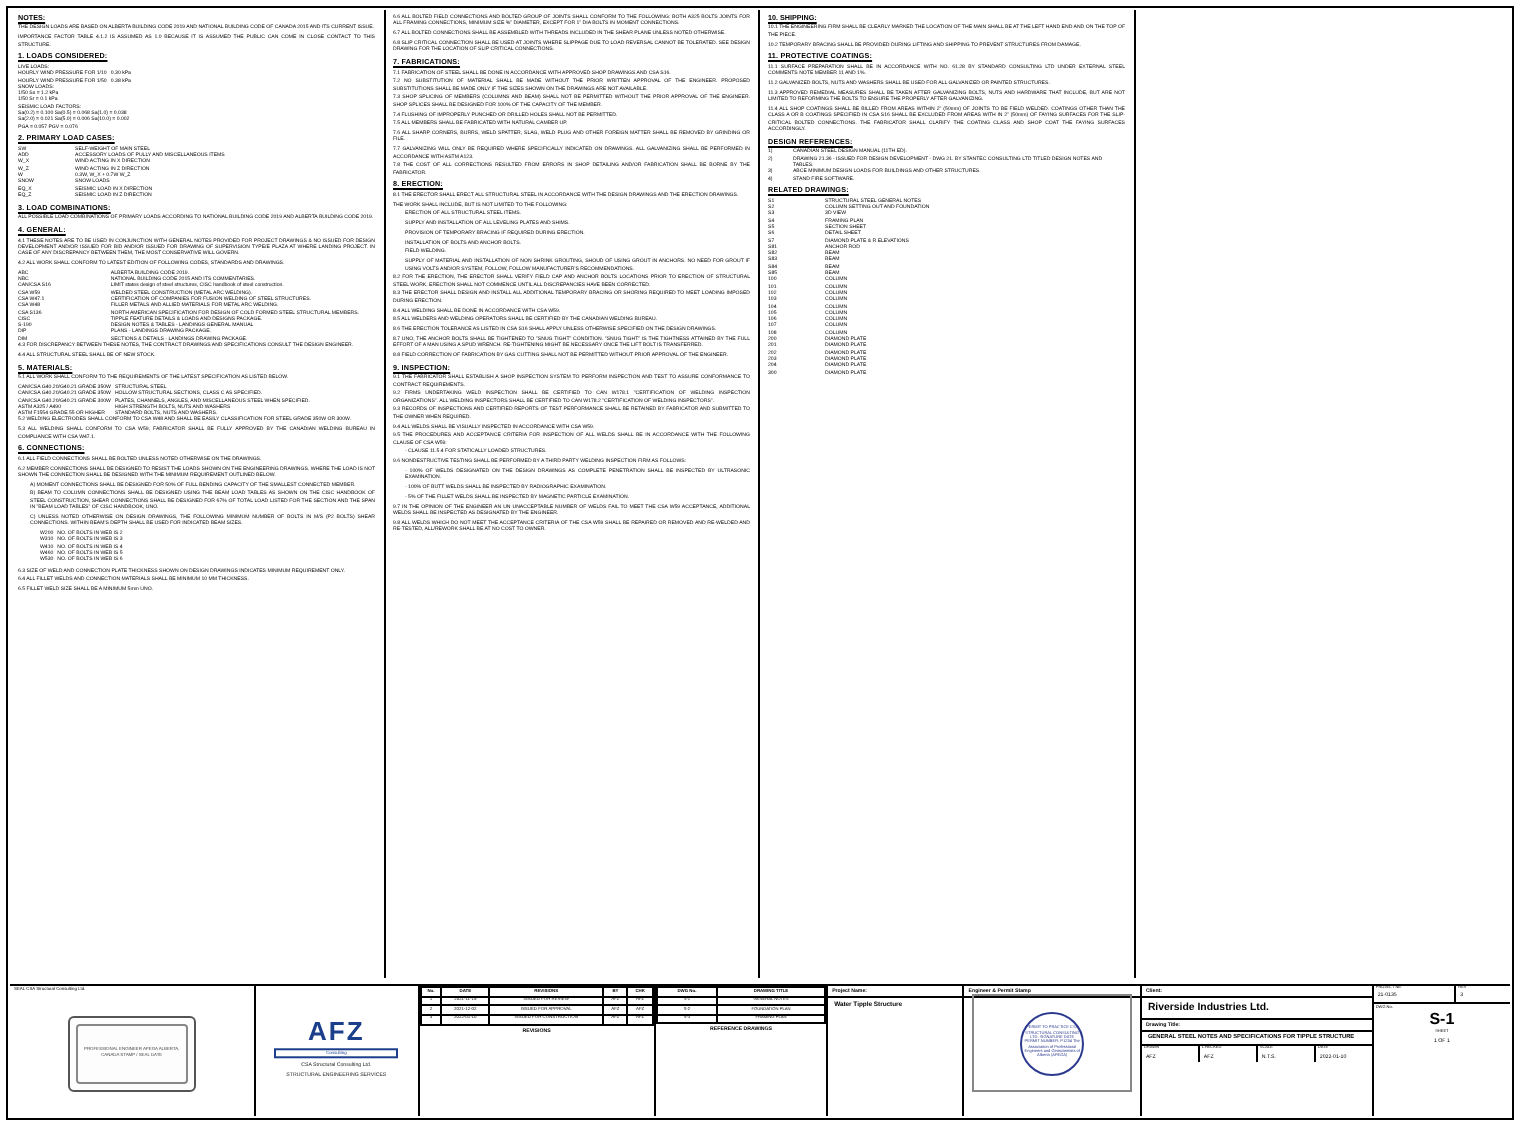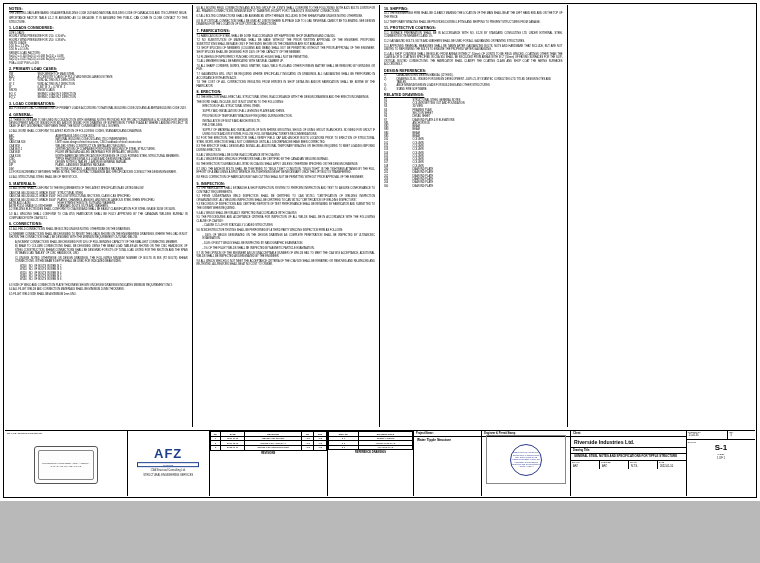--- a/index.html
+++ b/index.html
@@ -1,18 +1,18 @@
 <!DOCTYPE html>
 <html><head>
 <meta charset="utf-8">
 <style>
   html,body{margin:0;padding:0;background:#b9b9b9;}
   body{font-family:"Liberation Sans",sans-serif;}
   .sheet{
-    position:relative;width:760px;height:501px;background:#ffffff;
+    position:relative;width:760px;height:563px;background:#ffffff;
     box-sizing:border-box;overflow:hidden;
   }
   .frame{
     position:absolute;left:3px;top:3px;right:3px;bottom:3px;
     border:1px solid #000;box-sizing:border-box;
   }
   
   .cols{
     position:absolute;left:5px;top:5px;right:5px;bottom:74px;
     display:flex;gap:0px;box-sizing:border-box;

